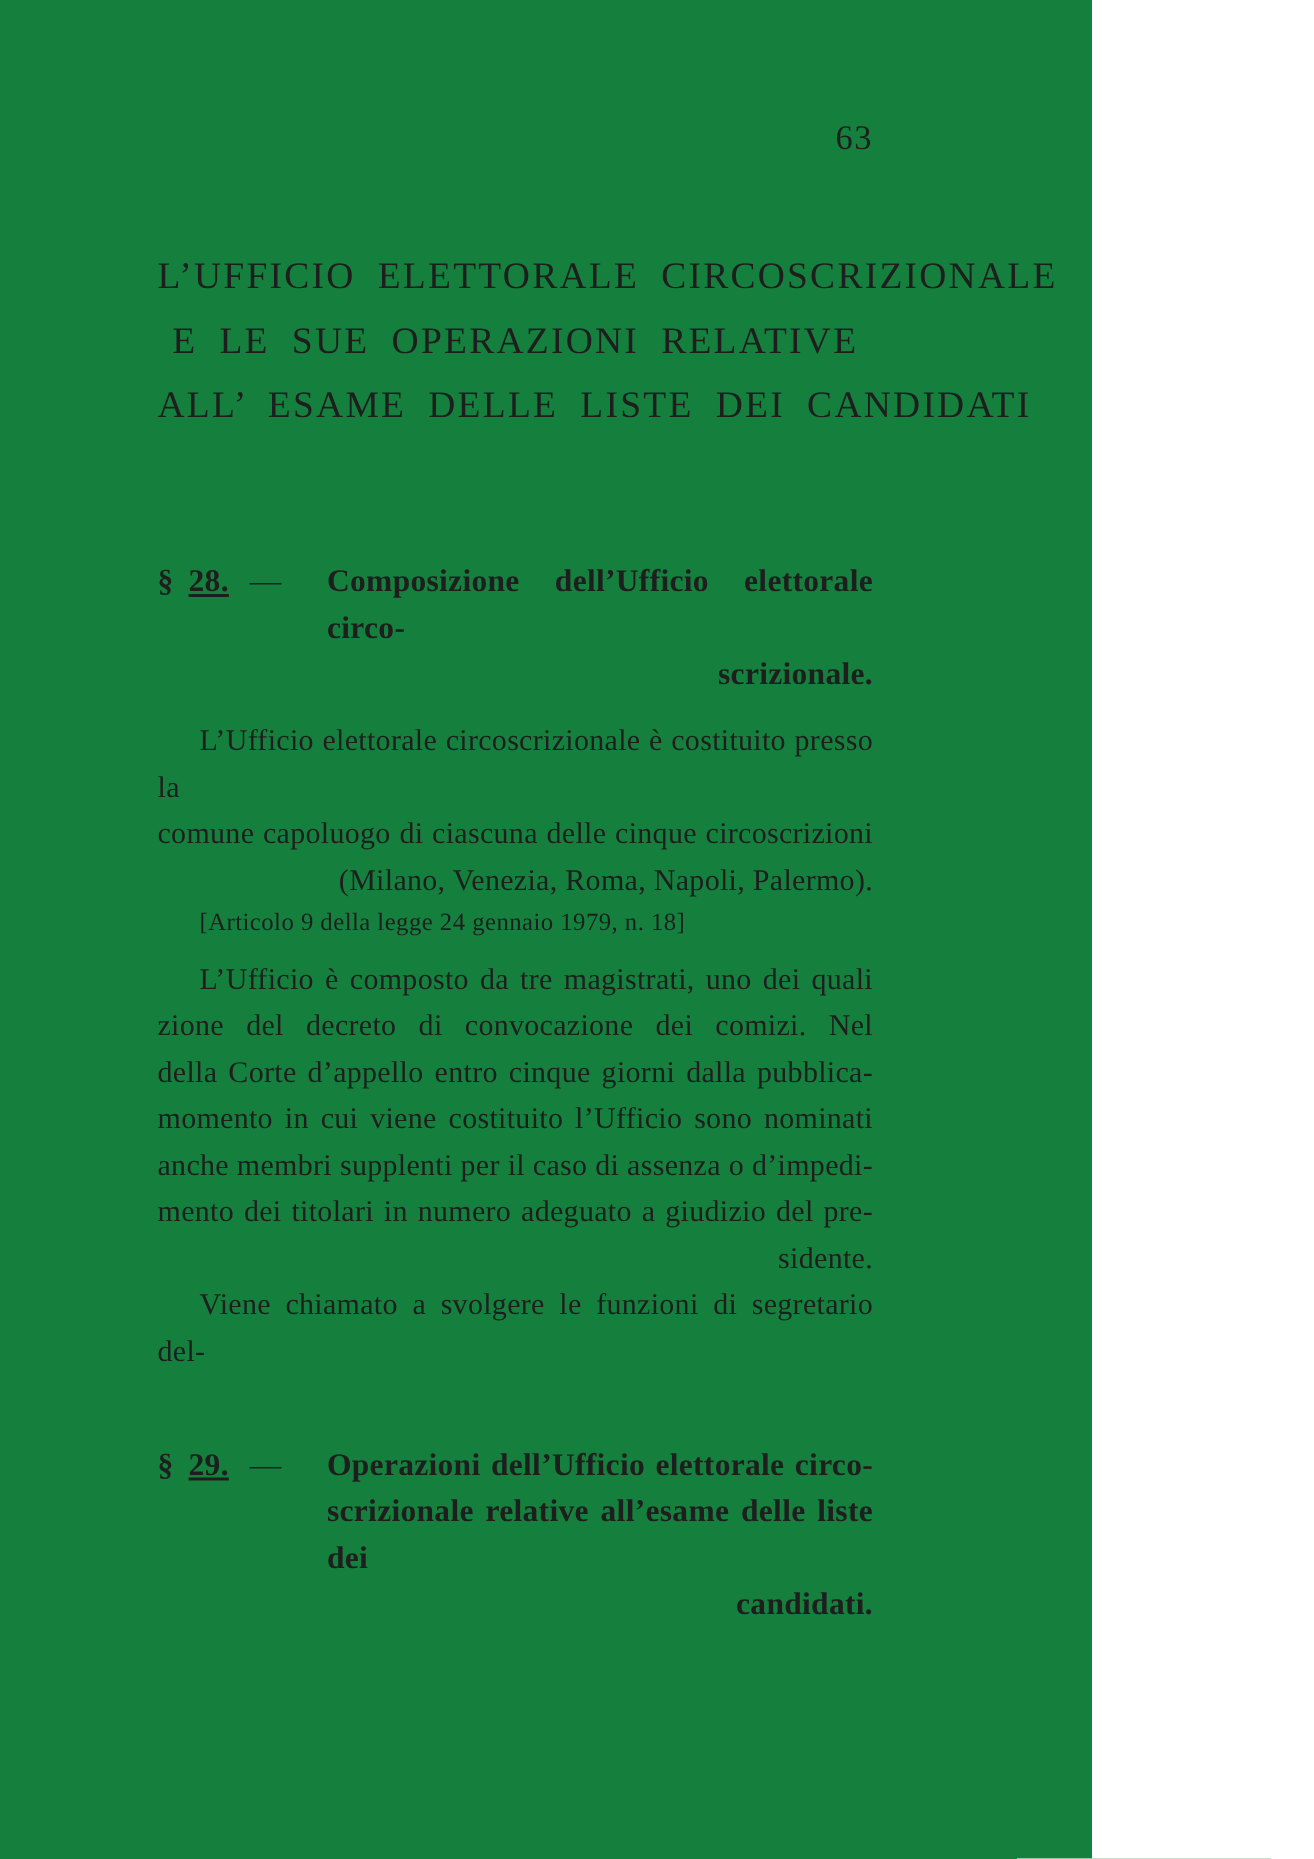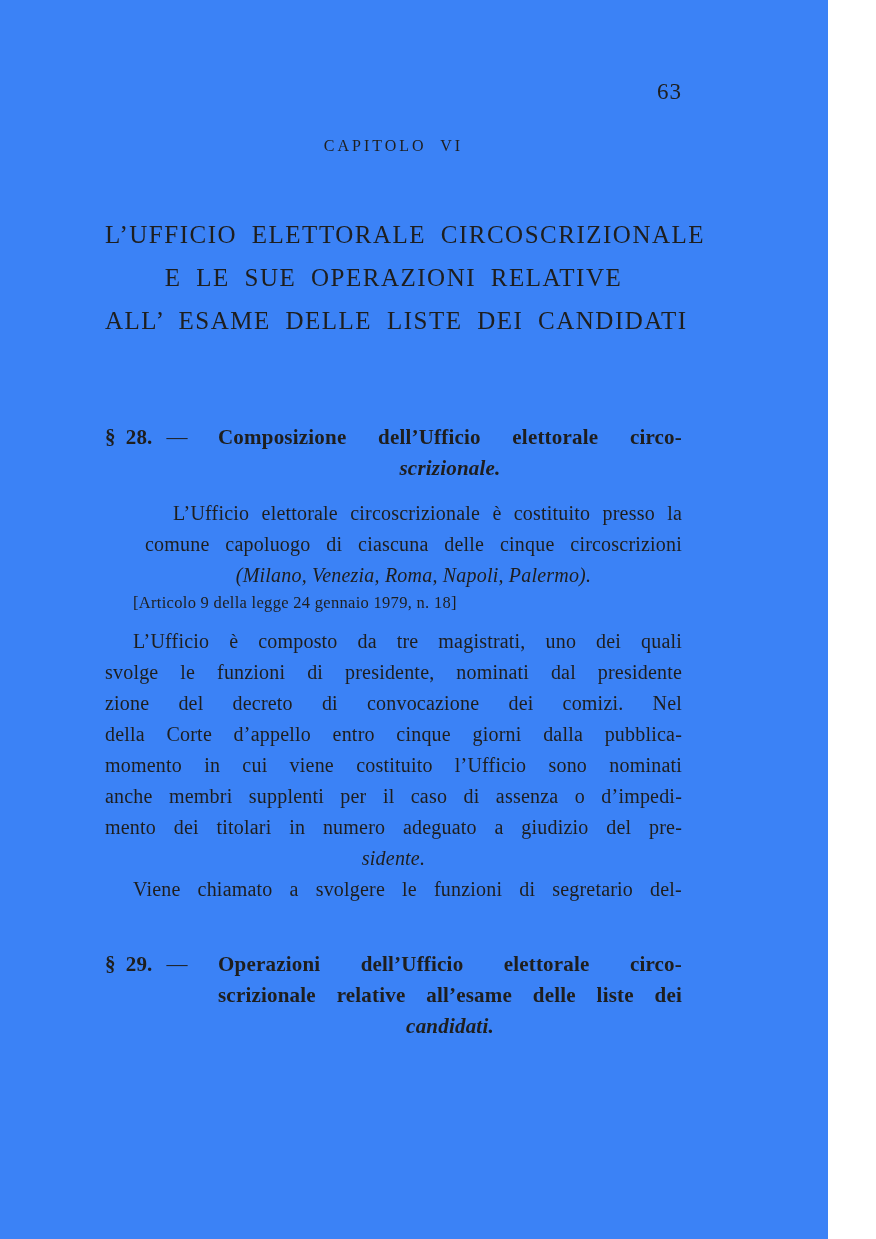--- a/index.html
+++ b/index.html
@@ -9,25 +9,25 @@
   }
   body {
     width: 876px;
     height: 1239px;
     overflow: hidden;
     font-family: "Liberation Serif", "DejaVu Serif", serif;
     color: #1e1e1e;
   }
   .page {
     position: relative;
-    width: 828px;
+    width: 728px;
     height: 1239px;
     box-sizing: border-box;
     padding: 78px 146px 0 105px;
-    background: #3b82f6;
+    background: #15803d;
   }
   .page-number {
     text-align: right;
     font-size: 23px;
     line-height: 28px;
     letter-spacing: 1px;
   }
   .chapter {
     margin-top: 30px;
     text-align: center;
@@ -54,48 +54,47 @@
     line-height: 31px;
     letter-spacing: 0.2px;
   }
   .sec-28 { margin-top: 80px; }
   .sec-29 { margin-top: 44px; }
   .sec-marker {
     flex: 0 0 113px;
     display: flex;
     align-items: baseline;
   }
-  .sec-marker .num  { margin-left: 10px; }
+  .sec-marker .num  { margin-left: 10px; text-decoration: underline; }
   .sec-marker .dash { margin-left: 14px; font-weight: 400; }
   .sec-body { flex: 1 1 auto; min-width: 0; }
 
   .bodytext { font-size: 20px; line-height: 31px; letter-spacing: 0.2px; }
-  .para-1 { margin-top: 14px; margin-left: 40px; }
+  .para-1 { margin-top: 14px; }
   .para-2 { margin-top: 12px; }
   .para-3 { }
   .jline { text-align: justify; text-align-last: justify; -moz-text-align-last: justify; }
-  .lline { text-align: center; font-style: italic; }
+  .lline { text-align: right; }
   .indent { text-indent: 28px; }
 
   .citation {
     margin-top: 1px;
     padding-left: 28px;
     font-size: 16.5px;
     line-height: 22px;
     letter-spacing: 0.3px;
   }
 </style>
 </head>
 <body>
 
 <div class="page">
 
   <div class="page-number">63</div>
 
-  <div class="chapter">CAPITOLO VI</div>
 
   <div class="title">
     <div class="title-line">L’UFFICIO ELETTORALE CIRCOSCRIZIONALE</div>
     <div class="title-line">E LE SUE OPERAZIONI RELATIVE</div>
     <div class="title-line">ALL’ ESAME DELLE LISTE DEI CANDIDATI</div>
   </div>
 
   <div class="sec sec-28">
     <div class="sec-marker">
       <span class="sym">§</span>
@@ -111,21 +110,20 @@
   <div class="bodytext para-1">
     <div class="jline indent">L’Ufficio elettorale circoscrizionale è costituito presso la</div>
     <div class="jline">comune capoluogo di ciascuna delle cinque circoscrizioni</div>
     <div class="lline">(Milano, Venezia, Roma, Napoli, Palermo).</div>
   </div>
 
   <div class="citation">[Articolo 9 della legge 24 gennaio 1979, n. 18]</div>
 
   <div class="bodytext para-2">
     <div class="jline indent">L’Ufficio è composto da tre magistrati, uno dei quali</div>
-    <div class="jline">svolge le funzioni di presidente, nominati dal presidente</div>
     <div class="jline">zione del decreto di convocazione dei comizi. Nel</div>
     <div class="jline">della Corte d’appello entro cinque giorni dalla pubblica-</div>
     <div class="jline">momento in cui viene costituito l’Ufficio sono nominati</div>
     <div class="jline">anche membri supplenti per il caso di assenza o d’impedi-</div>
     <div class="jline">mento dei titolari in numero adeguato a giudizio del pre-</div>
     <div class="lline">sidente.</div>
   </div>
 
   <div class="bodytext para-3">
     <div class="jline indent">Viene chiamato a svolgere le funzioni di segretario del-</div>

